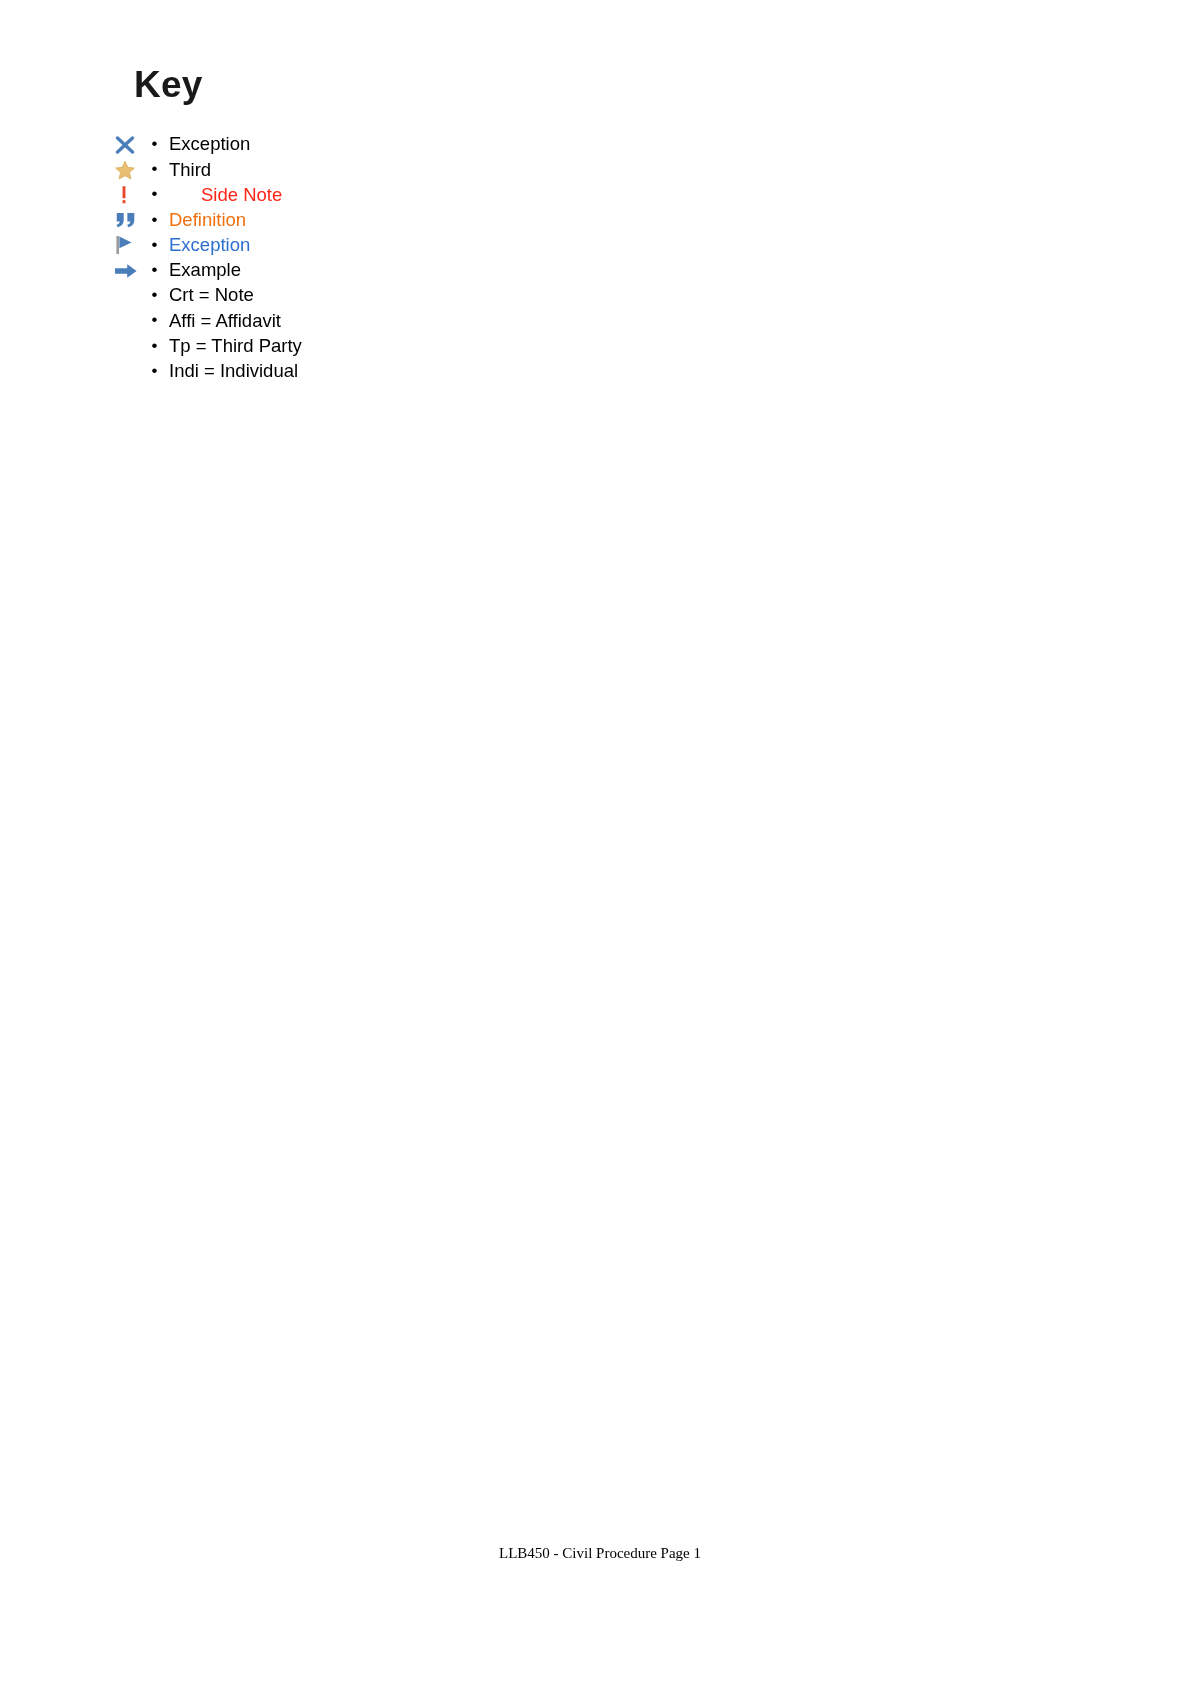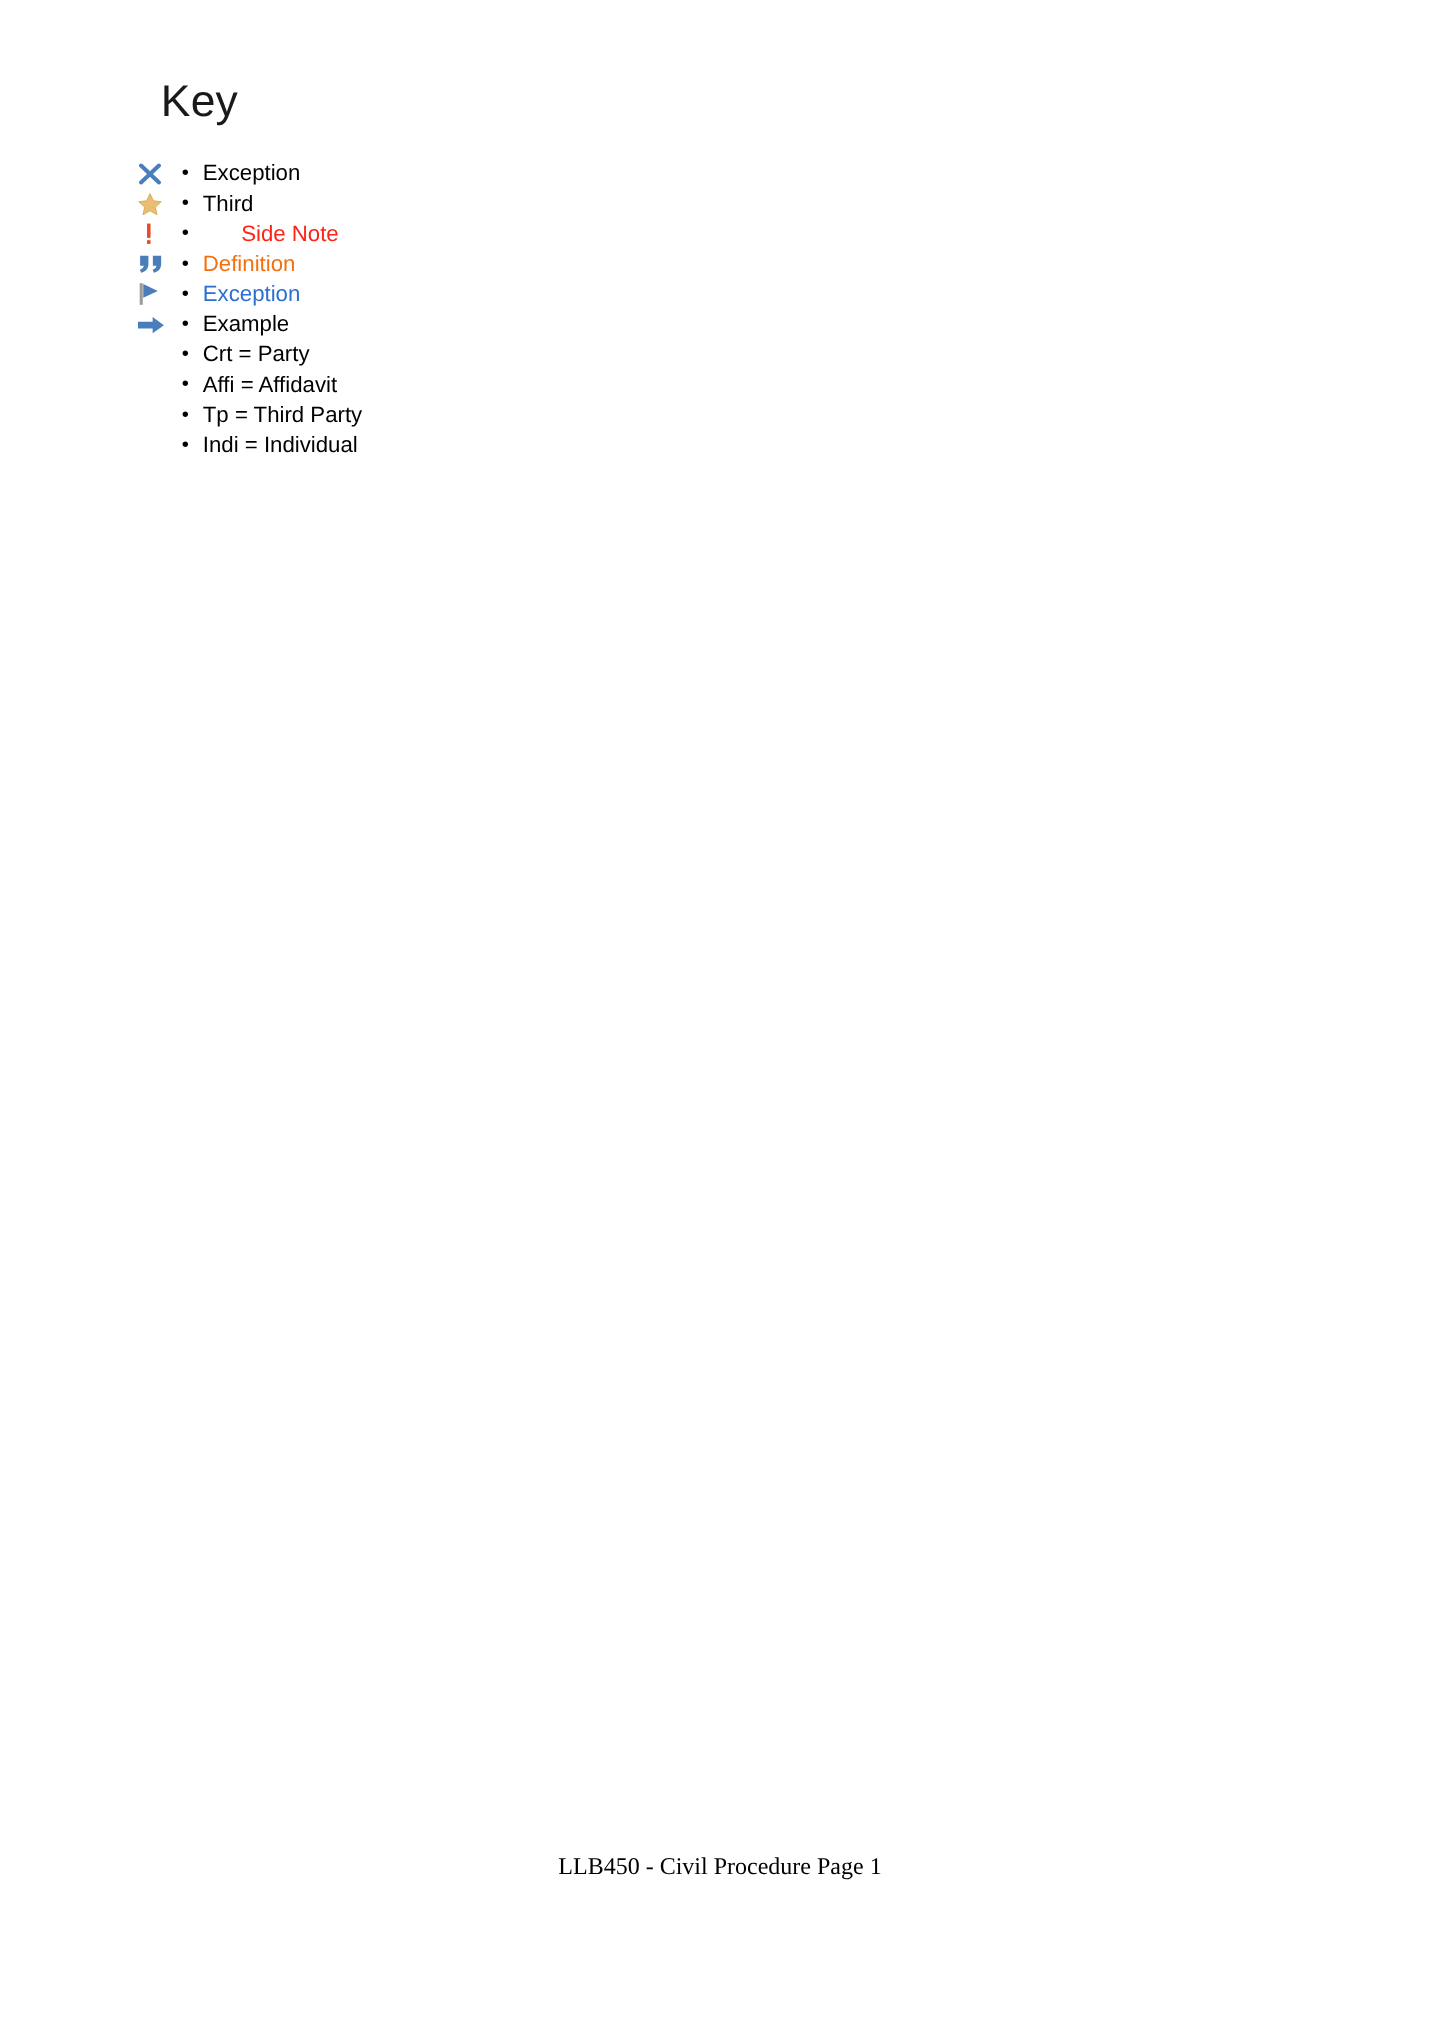--- a/index.html
+++ b/index.html
@@ -21,21 +21,21 @@
     background: #ffffff;
   }
 
   
   .page-title {
     position: absolute;
     left: 134px;
     top: 66px;
     font-family: "Liberation Sans", sans-serif;
     font-size: 37px;
-    font-weight: 400;
+    font-weight: 700;
     color: #1a1a1a;
     letter-spacing: 0.2px;
     line-height: 1;
   }
 
   
   .key-list {
     position: absolute;
     left: 112px;
     top: 132px;
@@ -91,21 +91,21 @@
   .key-row.no-icon .icon-cell { width: 34px; min-width: 34px; }
 
   
   .footer {
     position: absolute;
     left: 0;
     right: 0;
     top: 1545px;
     text-align: center;
     font-family: "Liberation Serif", serif;
-    font-size: 20px;
+    font-size: 15px;
     color: #000000;
   }
 </style>
 </head>
 <body>
 
 <div class="page">
 
   <div class="page-title">Key</div>
 
@@ -175,21 +175,21 @@
           <path d="M1 7.2 h12.2 V3.2 L22.6 10 L13.2 16.8 V12.8 H1 Z" fill="#4A7EBB"></path>
         </svg>
       </span>
       <span class="bullet-dot">•</span>
       <span class="row-label c-black">Example</span>
     </div>
 
     <div class="key-row no-icon">
       <span class="icon-cell"></span>
       <span class="bullet-dot">•</span>
-      <span class="row-label c-black">Crt = Party</span>
+      <span class="row-label c-black">Crt = Note</span>
     </div>
 
     <div class="key-row no-icon">
       <span class="icon-cell"></span>
       <span class="bullet-dot">•</span>
       <span class="row-label c-black">Affi = Affidavit</span>
     </div>
 
     <div class="key-row no-icon">
       <span class="icon-cell"></span>

